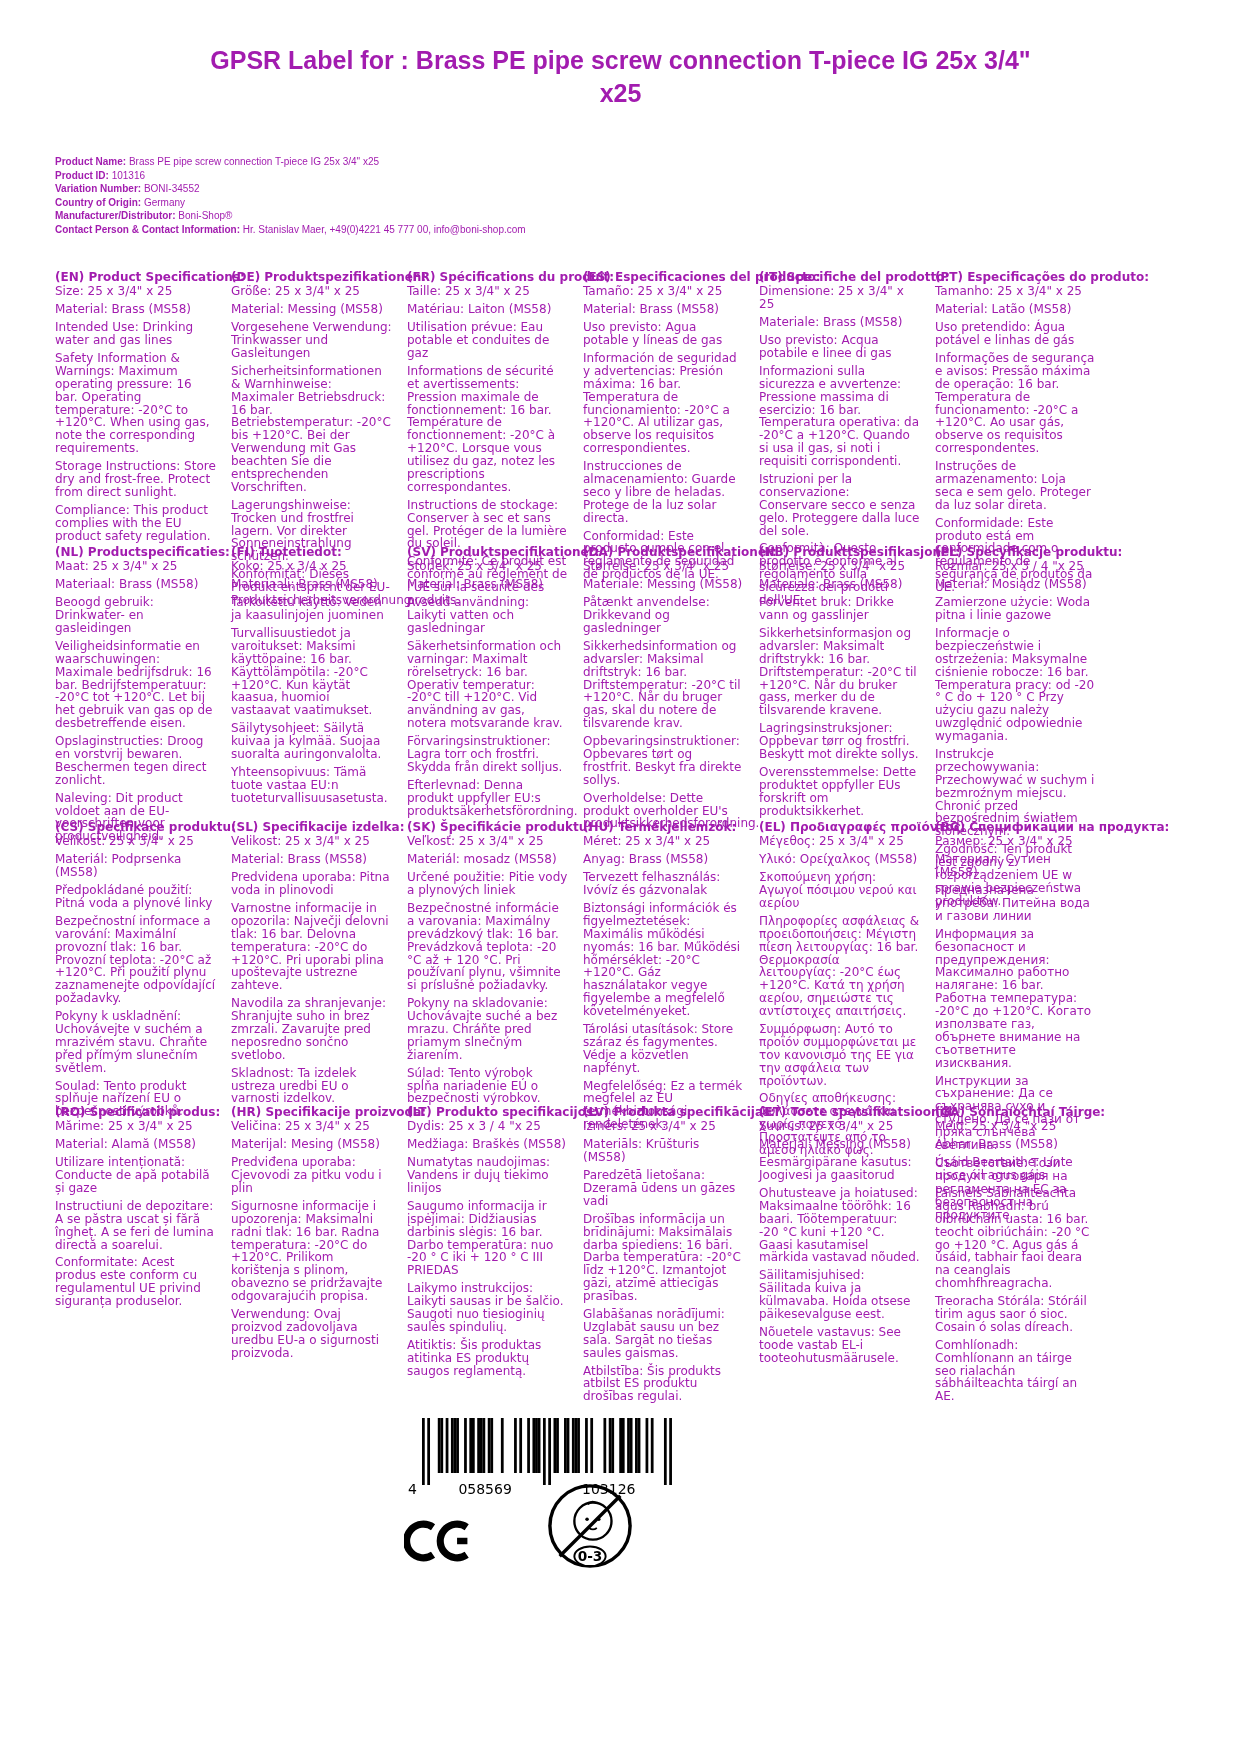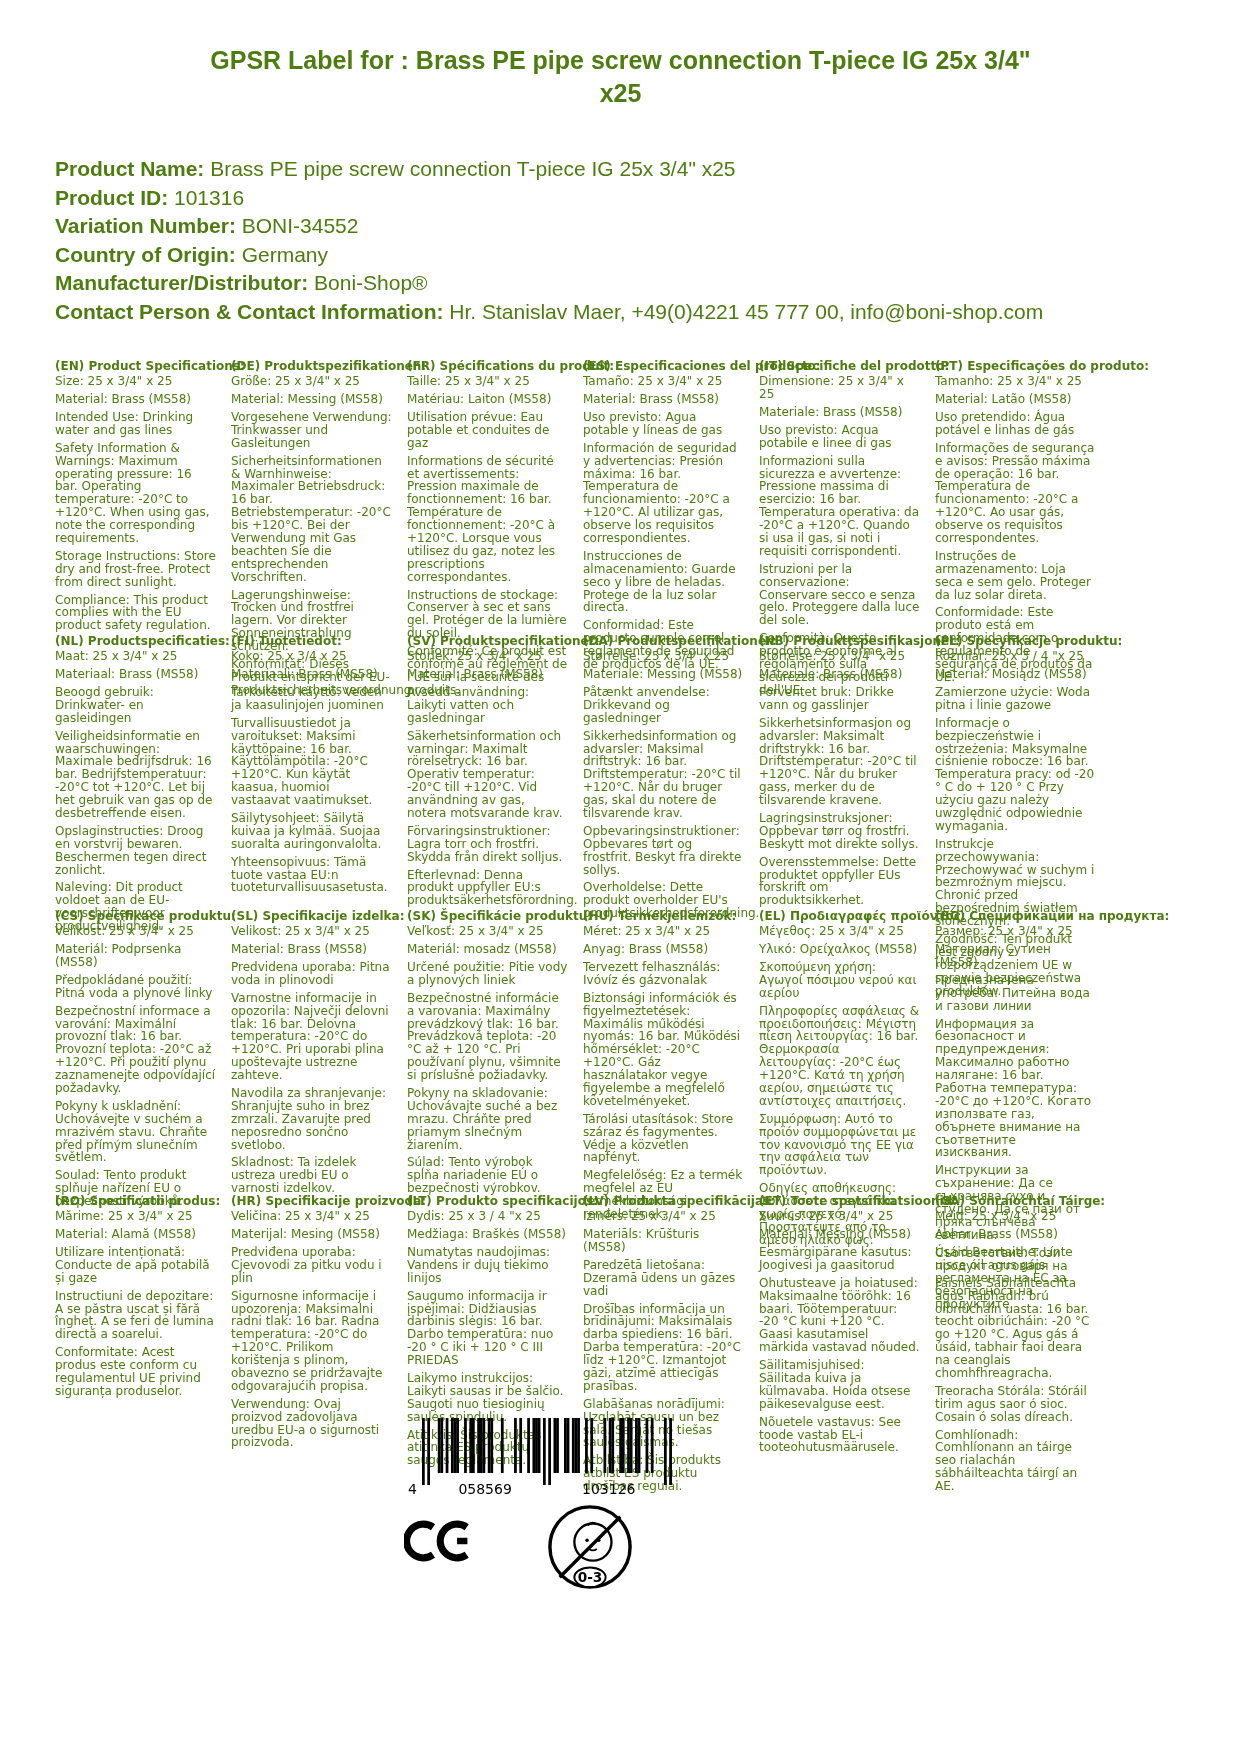--- a/index.html
+++ b/index.html
@@ -1,32 +1,32 @@
 <!DOCTYPE html>
 <html><head>
 <meta charset="utf-8">
 <style>
   html,body{margin:0;padding:0;background:#fff;}
-  .page{position:relative;width:1241px;height:1754px;background:#fff;color:#4d7c0f;
+  .page{position:relative;width:1241px;height:1754px;background:#fff;color:#a21caf;
         font-family:"Liberation Sans",sans-serif;overflow:hidden;}
   .title{padding-top:44px;margin:0 auto;text-align:center;font-size:25px;font-weight:bold;
          line-height:1.3;font-family:"Liberation Sans",sans-serif;}
-  .product-info{margin:46px 0 0 55px;font-size:21px;line-height:1.36;}
+  .product-info{margin:46px 0 0 55px;font-size:10px;line-height:1.36;}
   .pi-row{white-space:nowrap;}
   .pi-label{font-weight:bold;}
   .spec-grid{margin:34px 60px 0 55px;display:grid;grid-template-columns:repeat(6,176px);
              grid-template-rows:275px 275px 285px auto;
              font-family:"DejaVu Sans",sans-serif;font-size:12px;line-height:1.075;}
   .spec-block{padding-right:15px;overflow:visible;}
   .spec-header{font-weight:bold;white-space:nowrap;font-size:12px;margin:0 0 2px 0;}
   .spec-block p{margin:0 0 5px 0;}
   .footer{position:absolute;left:0;top:1418px;width:100%;height:210px;}
   .barcode-box{position:absolute;left:406px;top:0;}
   .ce-box{position:absolute;left:404px;top:100px;}
-  .age-box{position:absolute;left:546px;top:85px;}
+  .age-box{position:absolute;left:546px;top:64px;}
 </style>
 </head>
 <body>
 
 <div class="page">
 
   <h1 class="title"><span>GPSR Label for : Brass PE pipe screw connection T-piece IG 25x 3/4"</span><br>
     <span>x25</span></h1>
 
   <div class="product-info" id="product-info">

